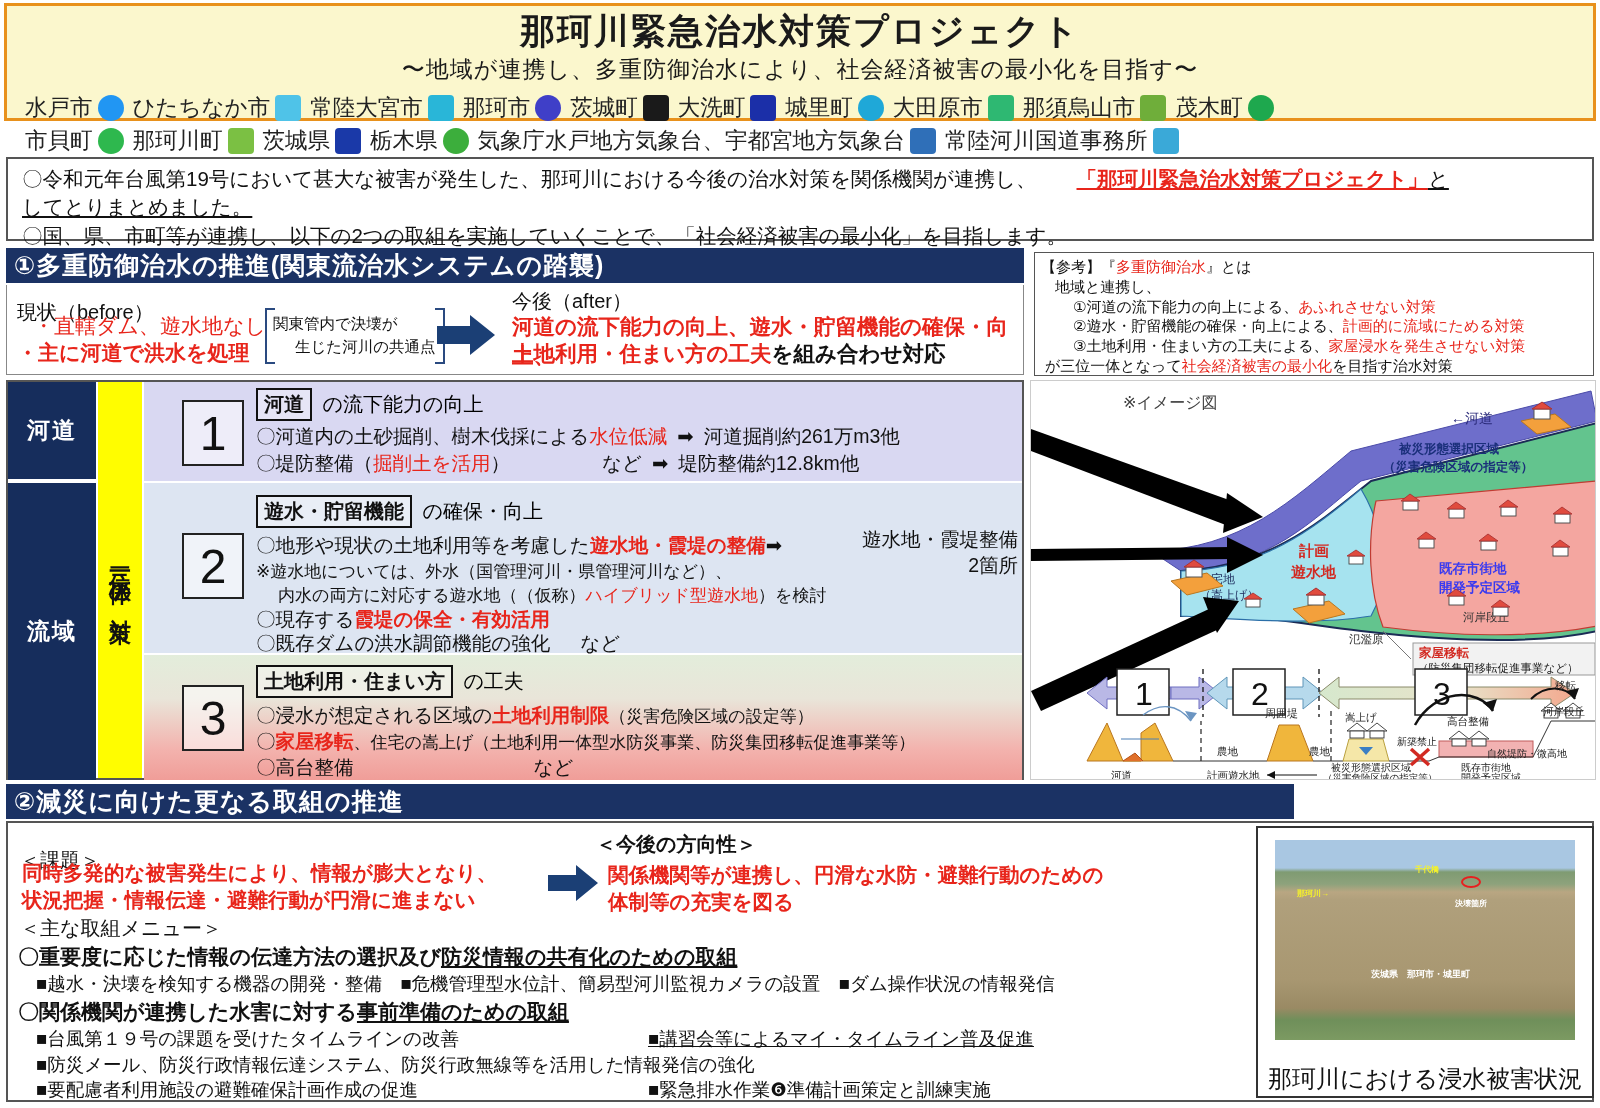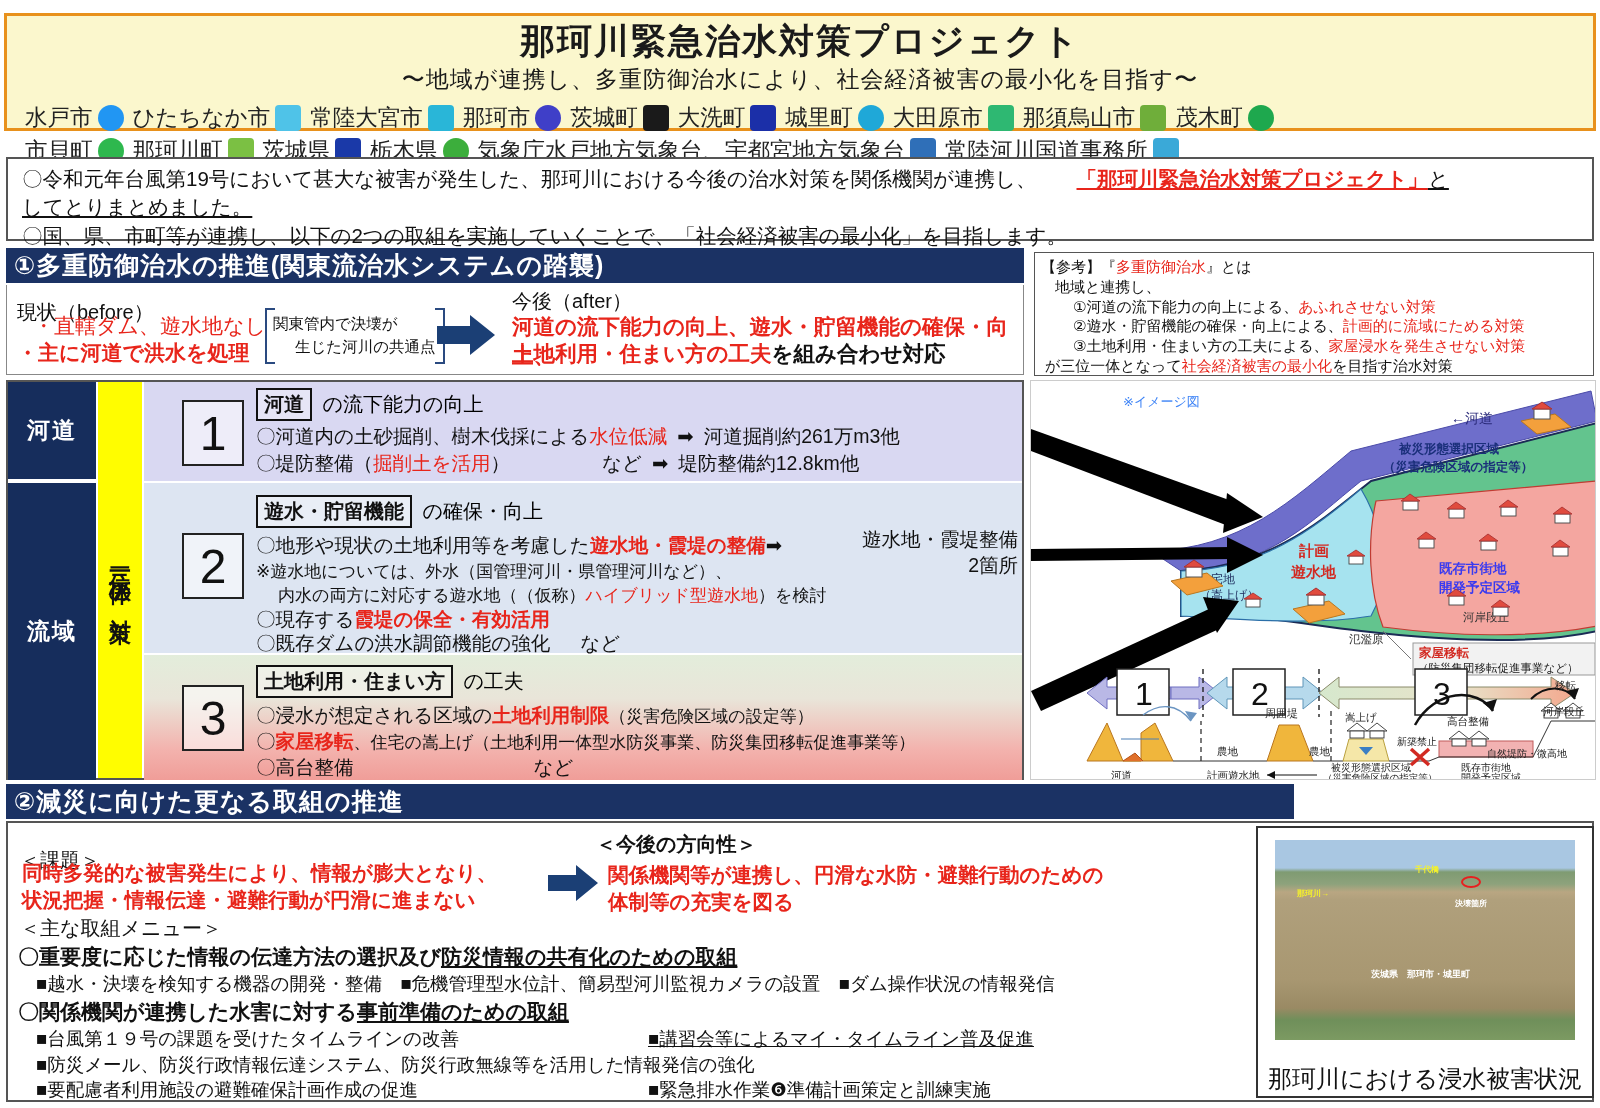--- a/index.html
+++ b/index.html
@@ -10,21 +10,21 @@
     overflow: hidden;
   }
   #page {
     position: relative;
     width: 1600px; height: 1108px;
     background: #ffffff;
   }
 
   
   .header {
-    position: absolute; left: 4px; top: 13px; width: 1592px; height: 118px;
+    position: absolute; left: 4px; top: 3px; width: 1592px; height: 118px;
     background: #fbf7cd;
     border: 3px solid #e8911c;
   }
   .hdr-title {
     text-align: center;
     font-size: 35px;
     font-weight: bold;
     color: #1a1a1a;
     letter-spacing: 2px;
     padding-top: 5px;
@@ -194,21 +194,21 @@
   .ln.sm { font-size: 17px; }
   .red { color: #e8251b; }
   .redb { color: #e8251b; font-weight: bold; }
 
   
   .illus {
     position: absolute; left: 1030px; top: 380px; width: 566px; height: 400px;
     background: #ffffff; border: 1px solid #ccc;
     overflow: hidden;
   }
-  .illus-note { position: absolute; left: 92px; top: 12px; font-size: 13px; color: #3b82f6; }
+  .illus-note { position: absolute; left: 92px; top: 12px; font-size: 16px; color: #404040; }
 
   
   .sec2 {
     position: absolute; left: 6px; top: 821px; width: 1588px; height: 281px;
     border: 2px solid #555; background: #ffffff;
   }
   .s2-lbl1 { position: absolute; left: 12px; top: 24px; font-size: 20px; color: #111; }
   .s2-lbl2 { position: absolute; left: 588px; top: 8px; font-size: 20px; font-weight: bold; color: #111; }
   .s2-r1 { position: absolute; left: 14px; top: 36px; font-size: 20.5px; color: #e8251b; font-weight: bold; }
   .s2-r2 { position: absolute; left: 14px; top: 63px; font-size: 20.5px; color: #e8251b; font-weight: bold; }

